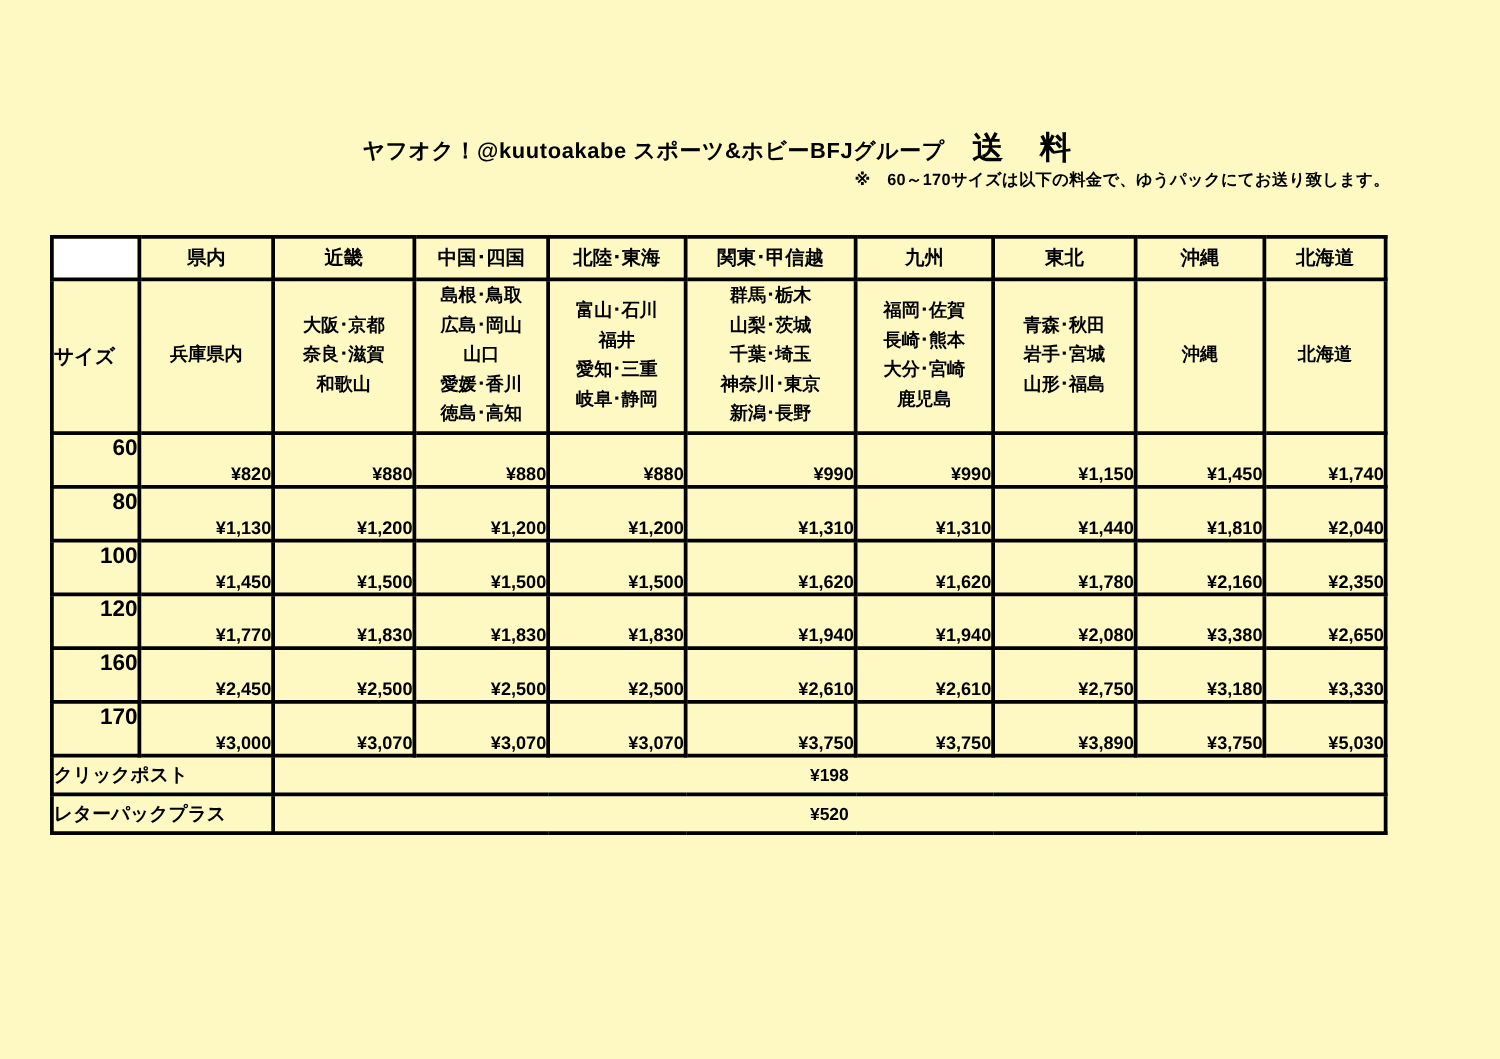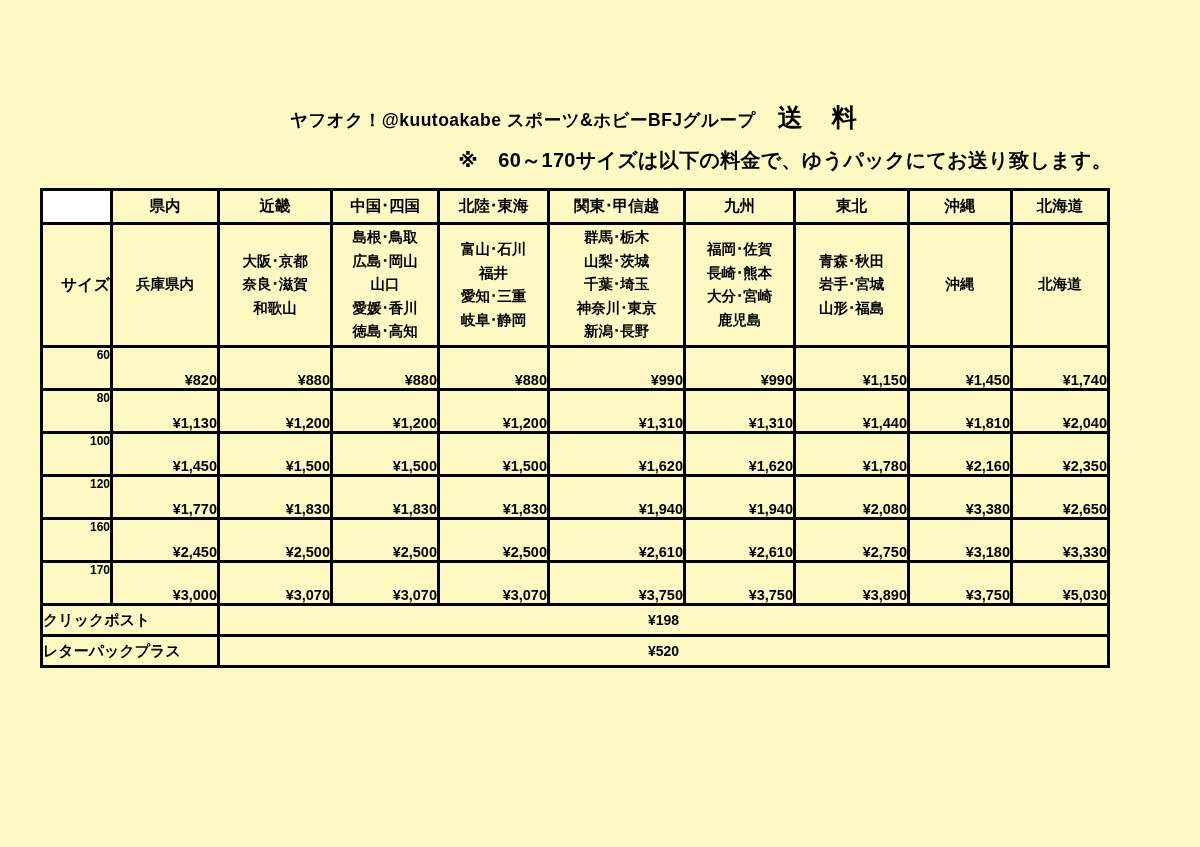--- a/index.html
+++ b/index.html
@@ -29,23 +29,23 @@
     font-size: 17.5px;
     letter-spacing: 0.5px;
   }
   .title-fee {
     font-size: 25px;
     margin-left: 22px;
     letter-spacing: 2px;
   }
   .note-line {
     position: absolute;
-    top: 147px;
+    top: 135px;
     right: 88px;
-    font-size: 20px;
+    font-size: 13px;
     font-weight: bold;
     white-space: nowrap;
     letter-spacing: 0.3px;
   }
   table.fee {
     position: absolute;
     left: 40px;
     top: 188px;
     border-collapse: collapse;
     table-layout: fixed;
@@ -63,35 +63,35 @@
   .r-head   { height: 34px; }
   .r-pref   { height: 123px; }
   .r-size   { height: 43px; }
   .r-extra  { height: 31px; }
   td.region-h {
     text-align: center;
     vertical-align: middle;
     font-size: 15.5px;
   }
   td.size-h {
-    text-align: right;
+    text-align: left;
     vertical-align: middle;
     font-size: 16px;
   }
   td.pref {
     text-align: center;
     vertical-align: middle;
     font-size: 14.5px;
     line-height: 23.5px;
     letter-spacing: 0px;
   }
   td.size-cell {
     text-align: right;
     vertical-align: top;
-    font-size: 12px;
+    font-size: 18px;
     padding: 1px 10px 0 0;
   }
   td.price-cell {
     text-align: right;
     vertical-align: bottom;
     font-size: 14.5px;
     padding: 0 5px 2px 0;
   }
   td.extra-label {
     text-align: left;

